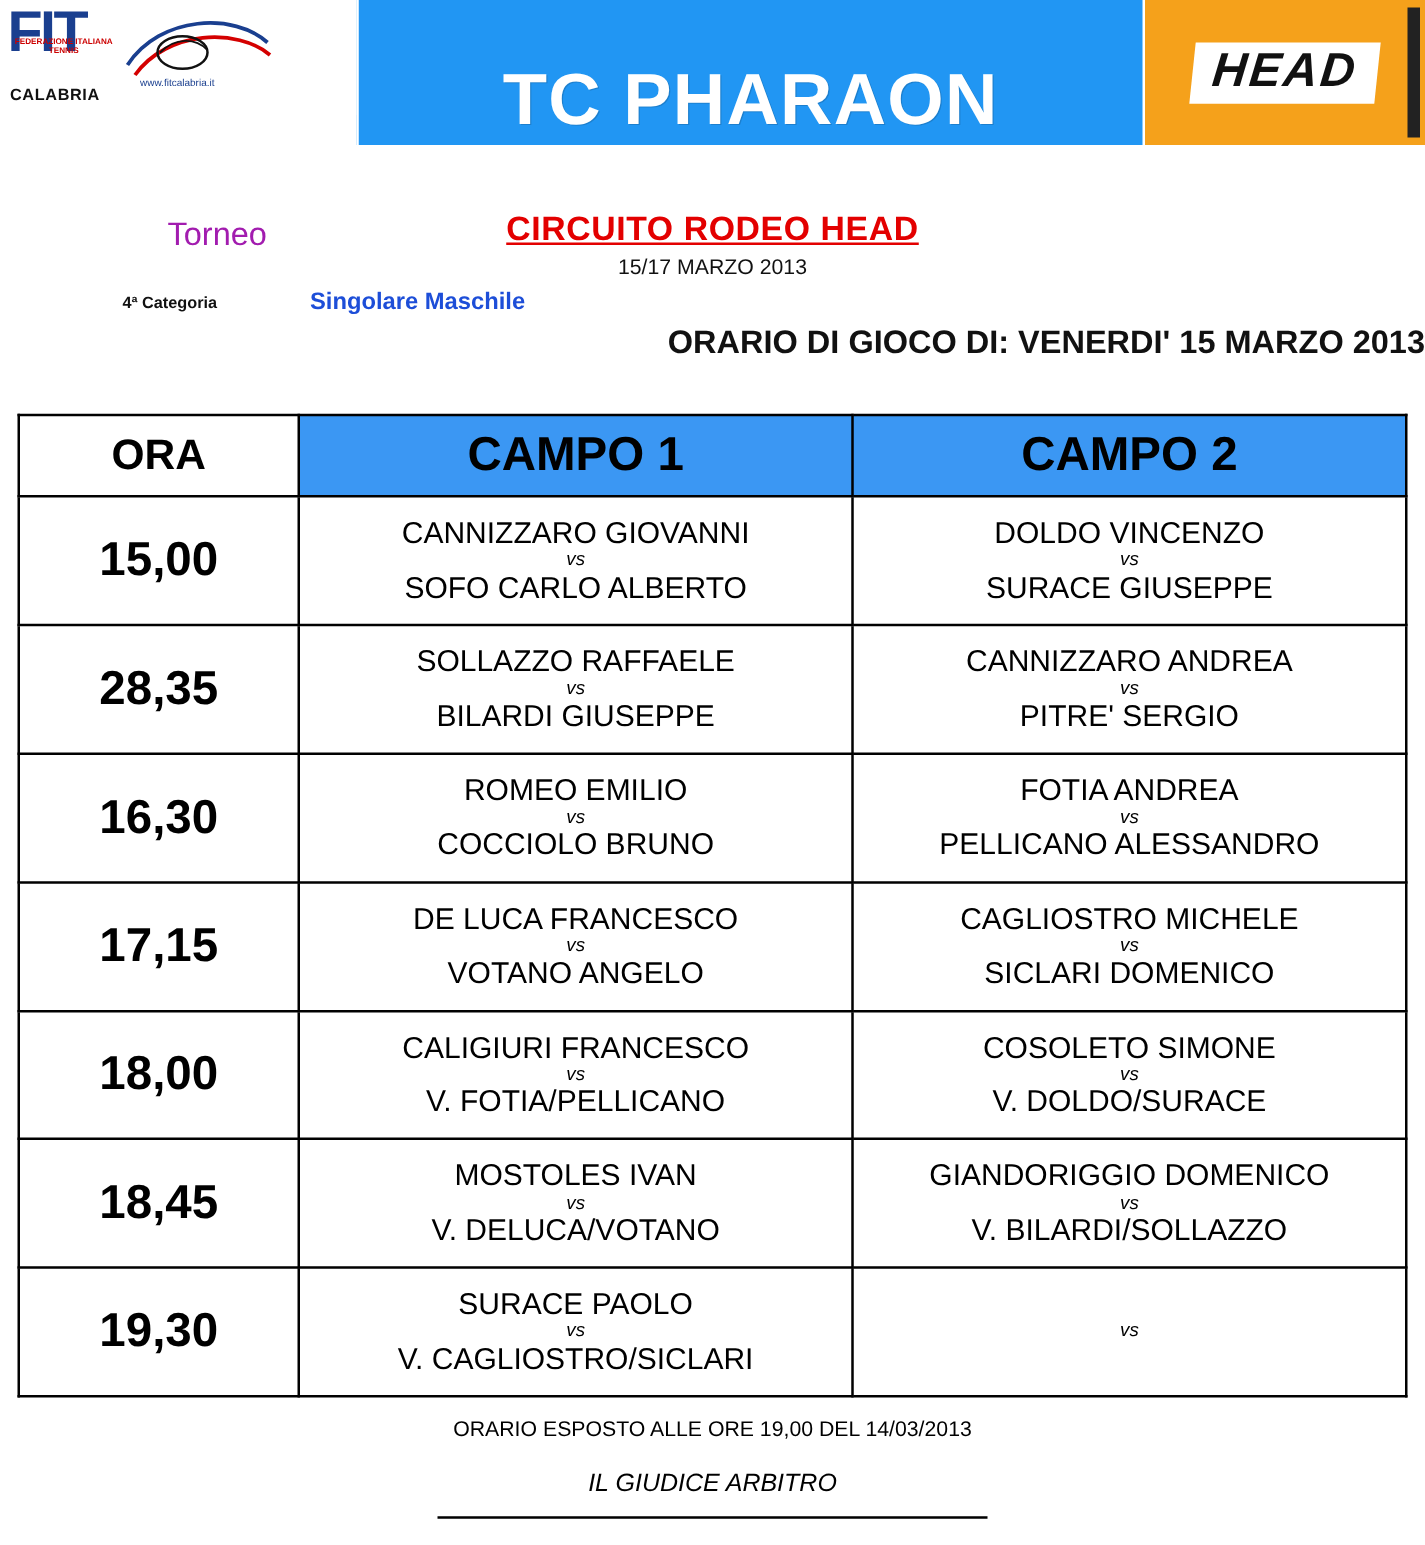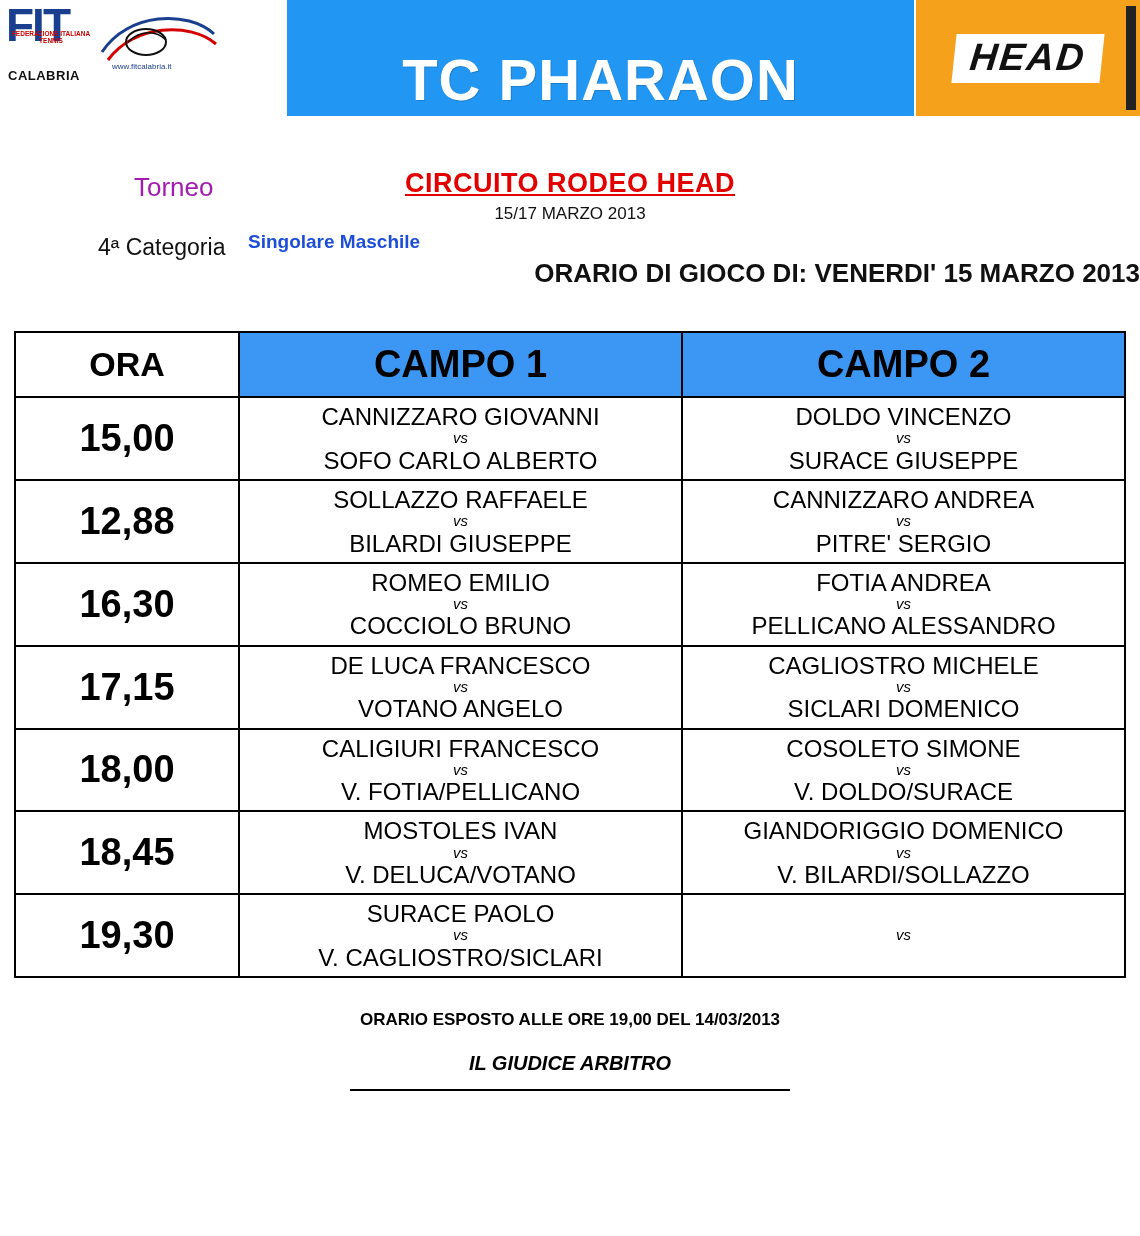--- a/index.html
+++ b/index.html
@@ -155,22 +155,22 @@
     right: 0;
     top: 88px;
     text-align: center;
     font-size: 17px;
     color: #111;
   }
   .cat {
     position: absolute;
     left: 98px;
     top: 118px;
-    font-size: 23px;
-    font-weight: normal;
+    font-size: 13px;
+    font-weight: bold;
     color: #111;
   }
   .event-type {
     position: absolute;
     left: 248px;
     top: 115px;
     font-size: 19px;
     font-weight: bold;
     color: #1d4ed8;
   }
@@ -214,42 +214,41 @@
     font-weight: bold;
     padding: 10px 0;
   }
   td.time-cell {
     font-size: 38px;
     font-weight: bold;
     color: #000;
     padding: 4px 0;
   }
   td.match-cell {
-    padding: 6px 8px;
+    padding: 16px 8px;
     font-size: 24px;
     color: #000;
     line-height: 1.05;
   }
   .player {
     display: block;
     white-space: nowrap;
   }
   .vs {
     display: block;
     font-size: 15px;
     font-style: italic;
     line-height: 1.1;
     padding: 1px 0;
   }
 
   
   .footer {
-    margin-top: 32px;
+    margin-top: 16px;
     text-align: center;
-    font-weight: bold;
   }
   .footer .exposed {
     font-size: 17px;
     color: #000;
   }
   .footer .judge {
     margin-top: 22px;
     font-size: 20px;
     font-style: italic;
     color: #000;
@@ -320,21 +319,21 @@
             <span class="player">SOFO CARLO ALBERTO</span>
           </td>
           <td class="match-cell">
             <span class="player">DOLDO VINCENZO</span>
             <span class="vs">vs</span>
             <span class="player">SURACE GIUSEPPE</span>
           </td>
         </tr>
 
         <tr>
-          <td class="time-cell">12,88</td>
+          <td class="time-cell">28,35</td>
           <td class="match-cell">
             <span class="player">SOLLAZZO RAFFAELE</span>
             <span class="vs">vs</span>
             <span class="player">BILARDI GIUSEPPE</span>
           </td>
           <td class="match-cell">
             <span class="player">CANNIZZARO ANDREA</span>
             <span class="vs">vs</span>
             <span class="player">PITRE' SERGIO</span>
           </td>

